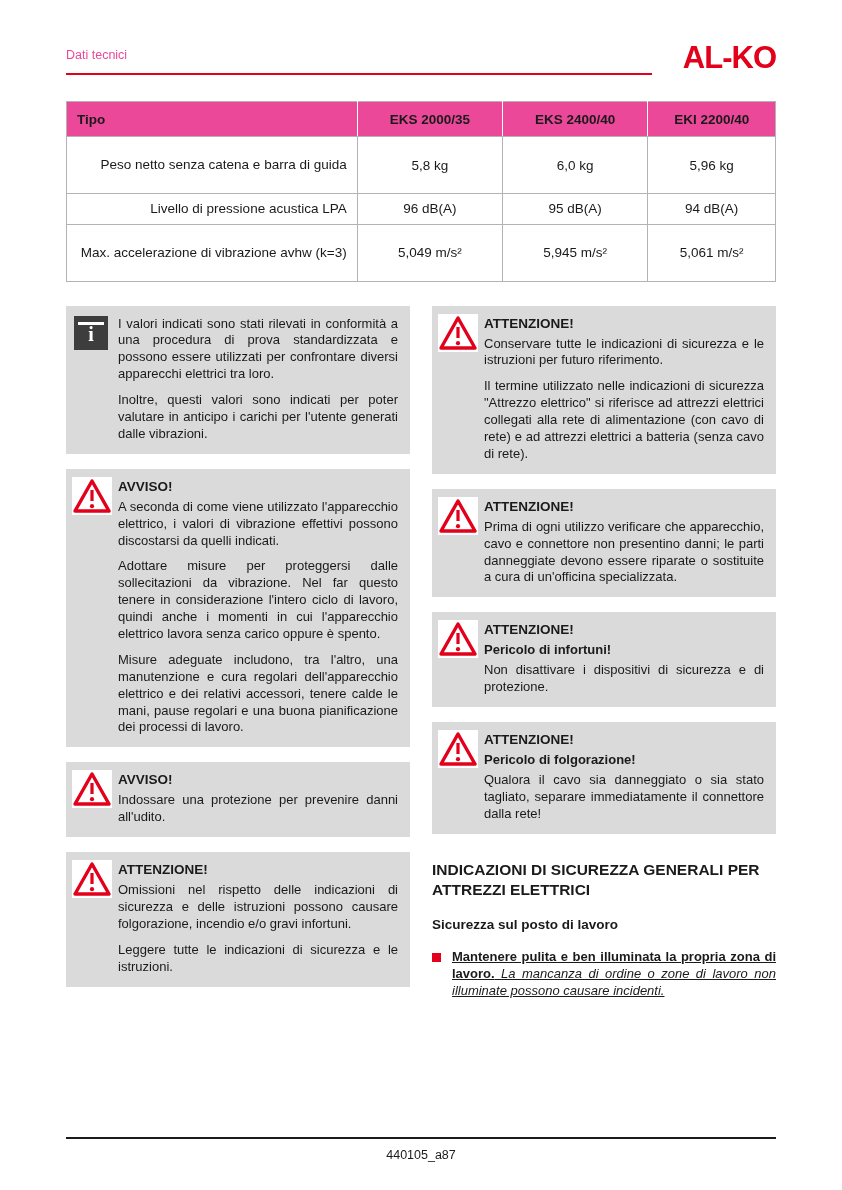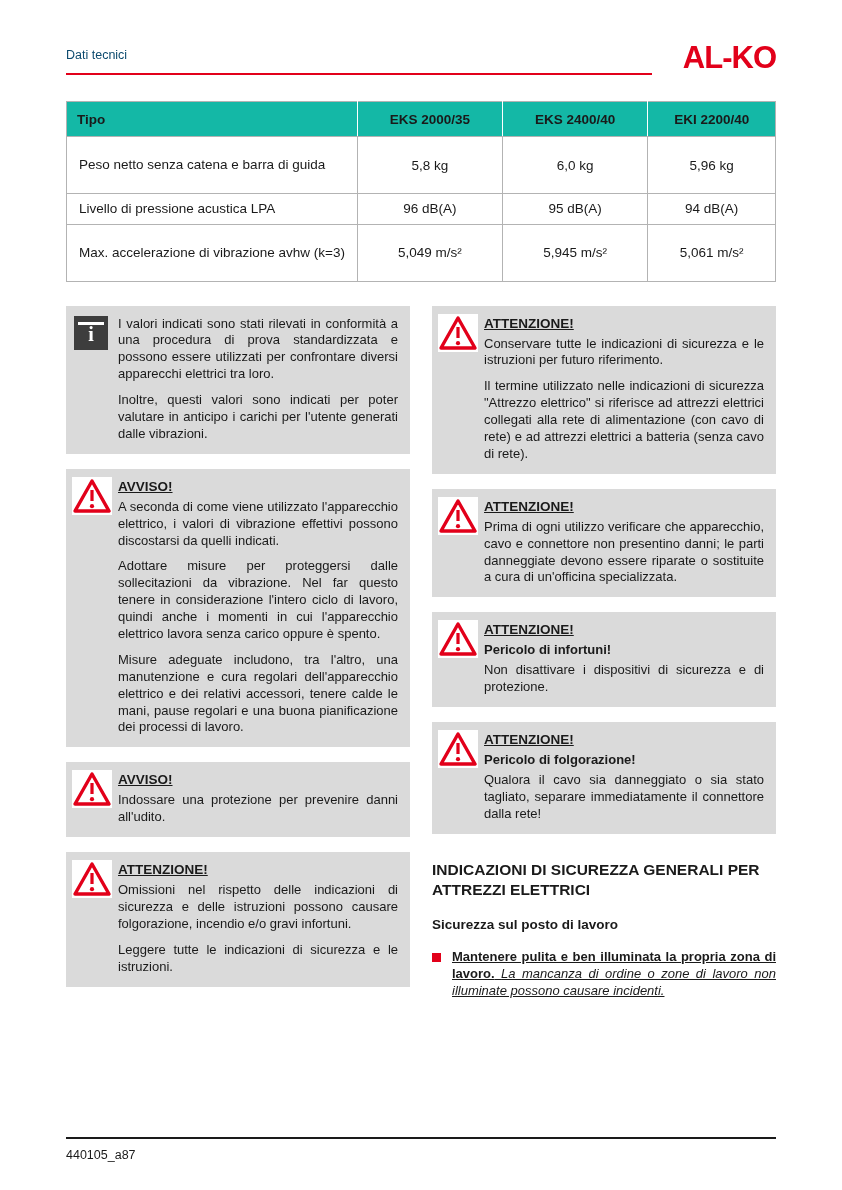--- a/index.html
+++ b/index.html
@@ -10,59 +10,59 @@
     color: #1a1a1a;
     position: relative;
     overflow: hidden;
     box-sizing: border-box;
   }
   .content { padding: 42px 66px 0 66px; }
 
   
   .page-header { display: flex; align-items: flex-end; }
   .header-left { flex: 1; border-bottom: 2px solid #e2001a; padding-bottom: 10px; }
-  .header-section { color: #0c4a6e; font-size: 12.5px; }
+  .header-section { color: #ec4899; font-size: 12.5px; }
   .brand { margin-left: 31px; color: #e2001a; font-weight: bold; font-size: 31px; letter-spacing: -1px; line-height: 1; padding-bottom: 2px; }
 
   
   table.spec { width: 100%; border-collapse: collapse; margin-top: 26px; table-layout: fixed; }
   table.spec th, table.spec td { border: 1px solid #b3b3b3; padding: 6px 10px; font-size: 13.5px; vertical-align: middle; }
-  table.spec th { background: #14b8a6; text-align: center; font-weight: bold; height: 22px; }
+  table.spec th { background: #ec4899; text-align: center; font-weight: bold; height: 22px; }
   table.spec th:first-child { text-align: left; }
   table.spec th:not(:last-child) { border-right-color: #ffffff; }
-  table.spec td.label { text-align: left; line-height: 1.3; padding-left: 12px; }
+  table.spec td.label { text-align: right; line-height: 1.3; padding-left: 12px; }
   table.spec td.val { text-align: center; }
   table.spec tr.tall td { height: 44px; }
 
   
   .columns { display: flex; gap: 22px; margin-top: 24px; }
   .col { flex: 1; min-width: 0; }
 
   .note-box { background: #dadada; position: relative; padding: 10px 12px 11px 52px; margin-bottom: 15px; min-height: 42px; }
   .icon-wrap { position: absolute; left: 6px; top: 8px; }
   .warn-bg { display: block; width: 40px; height: 38px; background: #ffffff; }
   .info-glyph { width: 34px; height: 34px; background: #3d3d3d; position: relative; display: block; margin: 2px; }
   .info-glyph .bar { position: absolute; top: 6px; left: 4px; right: 4px; height: 3px; background: #ffffff; }
   .info-glyph .letter { position: absolute; top: 8px; left: 0; right: 0; text-align: center; color: #ffffff; font-family: "Liberation Serif", serif; font-weight: bold; font-size: 20px; line-height: 1; }
-  .note-title { font-weight: bold; font-size: 13.5px; margin: 0 0 5px 0; text-decoration: underline; }
+  .note-title { font-weight: bold; font-size: 13.5px; margin: 0 0 5px 0; }
   .note-subtitle { font-weight: bold; font-size: 13px; margin: 0 0 5px 0; }
   .para { font-size: 13px; line-height: 1.3; margin: 0 0 9px 0; text-align: justify; }
   .para:last-child { margin-bottom: 0; }
 
   
   .section-heading { font-size: 15.5px; font-weight: bold; line-height: 1.3; margin: 26px 0 0 0; }
   .subsection-heading { font-size: 13.5px; font-weight: bold; margin: 17px 0 0 0; }
   .bullet { display: flex; margin-top: 17px; text-decoration: underline; }
   .bullet-marker { width: 9px; height: 9px; background: #e2001a; flex-shrink: 0; margin: 4px 11px 0 0; }
   .bullet-text { font-size: 13px; line-height: 1.3; margin: 0; text-align: justify; }
   .bullet-text .b { font-weight: bold; }
   .bullet-text .i { font-style: italic; }
 
   
-  .page-footer { position: absolute; left: 66px; right: 66px; bottom: 28px; border-top: 2px solid #1a1a1a; padding-top: 9px; display: flex; justify-content: flex-start; font-size: 12.5px; }
+  .page-footer { position: absolute; left: 66px; right: 66px; bottom: 28px; border-top: 2px solid #1a1a1a; padding-top: 9px; display: flex; justify-content: center; font-size: 12.5px; }
 </style>
 </head>
 <body>
 
 <div class="content">
 
   <div class="page-header">
     <div class="header-left">
       <span class="header-section">Dati tecnici</span>
     </div>

